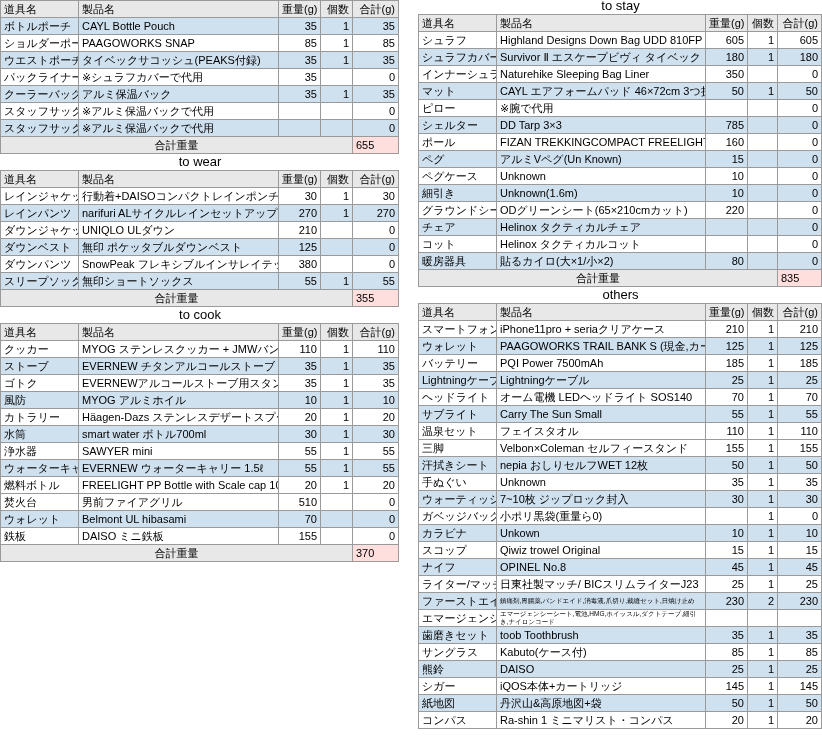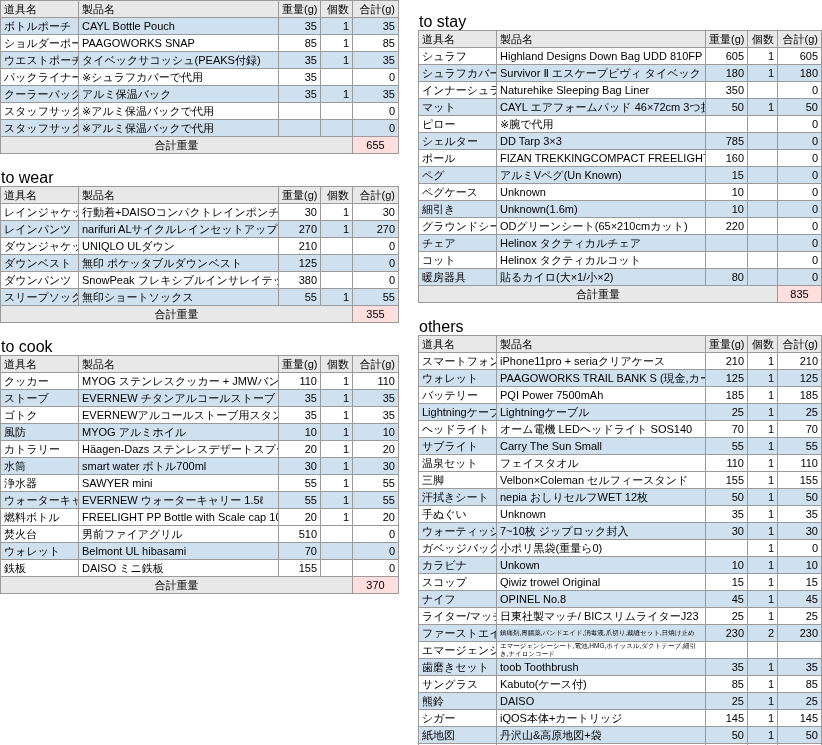--- a/index.html
+++ b/index.html
@@ -11,24 +11,25 @@
     height:745px;
     overflow:hidden;
   }
   .page{position:relative;width:822px;height:745px;}
   .col{position:absolute;top:0;}
   .col-left{left:0;width:399px;}
   .col-right{left:418px;width:404px;}
 
   .section{margin-bottom:2px;}
   .section-title{
-    font-size:16px;
+    font-size:13px;
     color:#000;
-    padding:16px 0 2px 1px;
+    padding:0 0 2px 1px;
     line-height:12px;
+    text-align:center;
   }
 
   table{
     border-collapse:collapse;
     table-layout:fixed;
     width:100%;
     background:#fff;
   }
   th,td{
     border:1px solid #9a9a9a;
@@ -49,21 +50,21 @@
   thead th.num{text-align:right;}
   td.num{text-align:right;}
   td.tiny{font-size:6.5px;line-height:8px;white-space:normal;}
   tr.alt td{background:#cfe0ef;}
   tr.total td{
     background:#e8e8e8;
     text-align:center;
   }
   tr.total td.sum{
     background:#ffdede;
-    text-align:center;
+    text-align:left;
   }
 
   
   .w-name{width:78px;}
   .w-prod{width:auto;}
   .w-weight{width:42px;}
   .w-qty{width:32px;}
   .w-total{width:46px;}
 
   .rcol .w-name{width:78px;}

